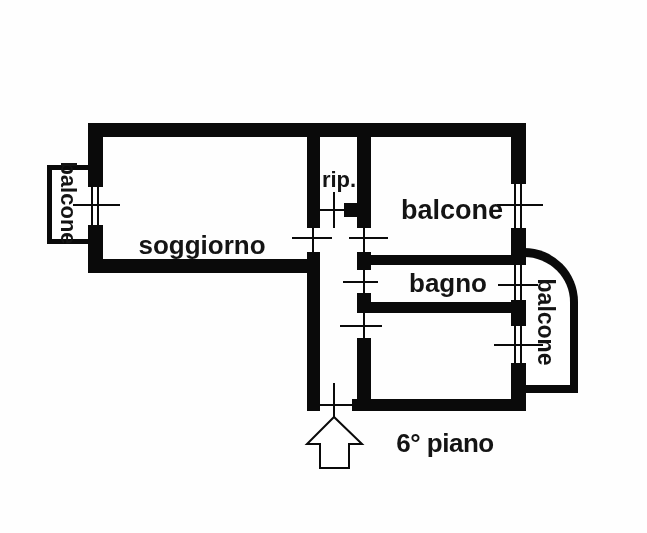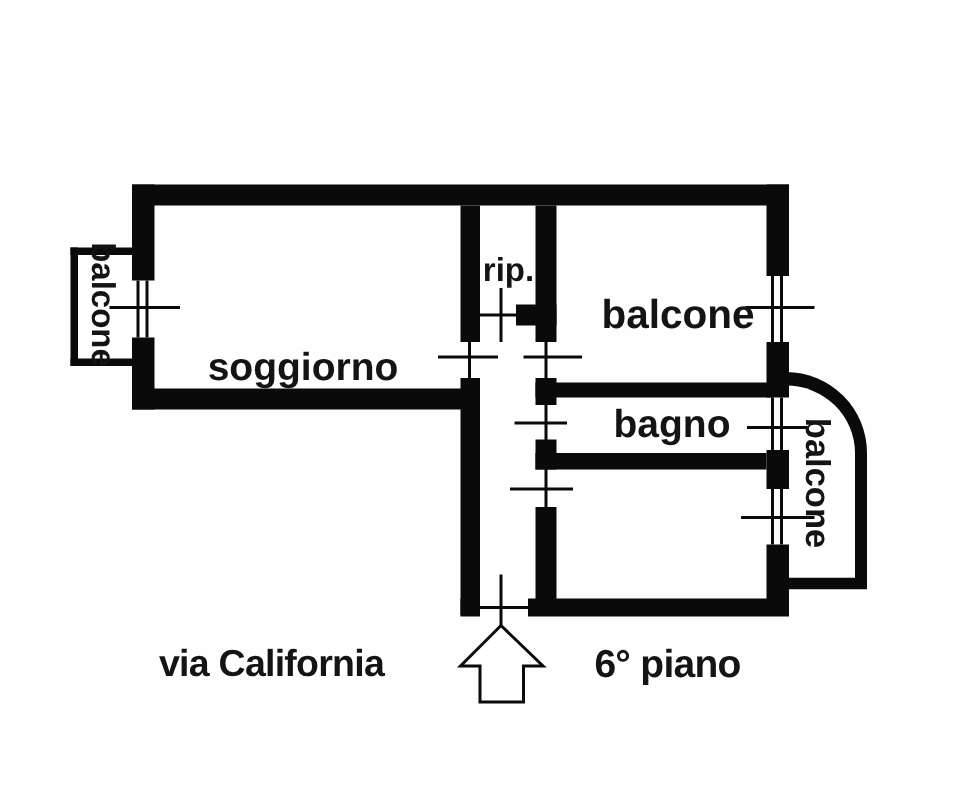--- a/index.html
+++ b/index.html
@@ -78,20 +78,19 @@
   <div class="thin" style="left:333px;top:383px;width:2px;height:37px;"></div>
   <div class="thin" style="left:314px;top:404px;width:41px;height:2px;"></div>
 
   <div class="room-label" style="left:202px;top:205px;font-size:26px;margin-top:40px;">soggiorno</div>
   <div class="room-label" style="left:339px;top:180px;font-size:22px;">rip.</div>
   <div class="room-label" style="left:452px;top:210px;font-size:27px;">balcone</div>
   <div class="room-label" style="left:448px;top:283px;font-size:26px;">bagno</div>
   <div class="room-label rot" style="left:68px;top:203px;font-size:22px;">balcone</div>
   <div class="room-label rot" style="left:545px;top:322px;font-size:23px;">balcone</div>
 
-  <div class="annot" style="left:181px;top:443px;font-size:25px;">via California</div>
   <div class="annot" style="left:445px;top:443px;font-size:26px;">6° piano</div>
 
   <svg class="arrow" style="left:300px;top:412px;" width="70" height="62" viewBox="300 412 70 62">
     <polygon points="334,417 307,444 320,444 320,468 349,468 349,444 362,444" fill="#ffffff" stroke="#0a0a0a" stroke-width="2" stroke-linejoin="miter"></polygon>
   </svg>
 
 </div>
 
 </body></html>

